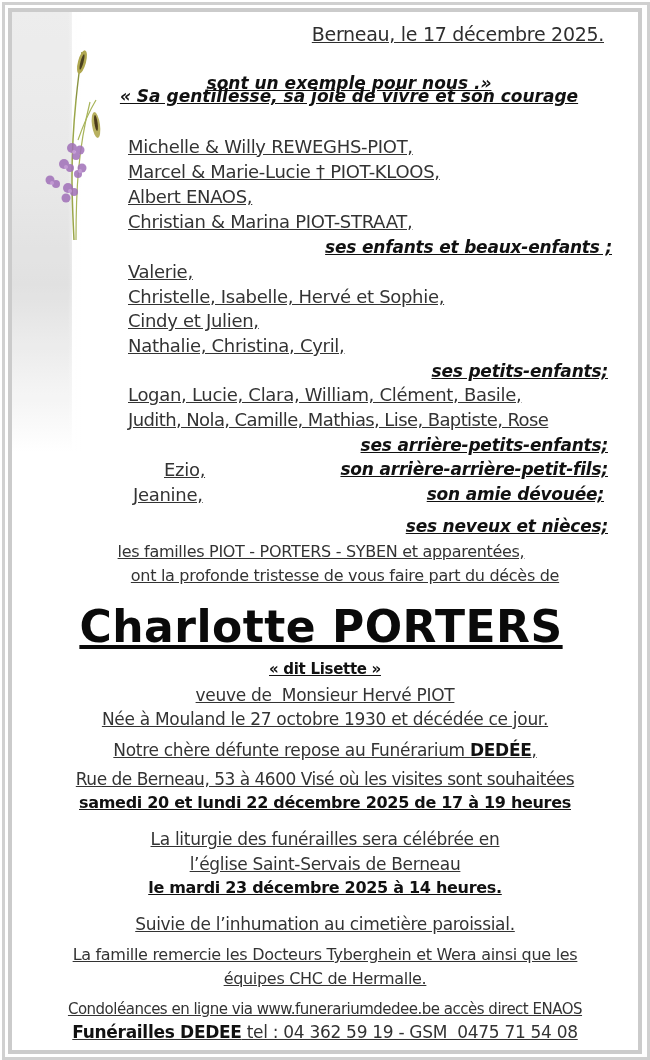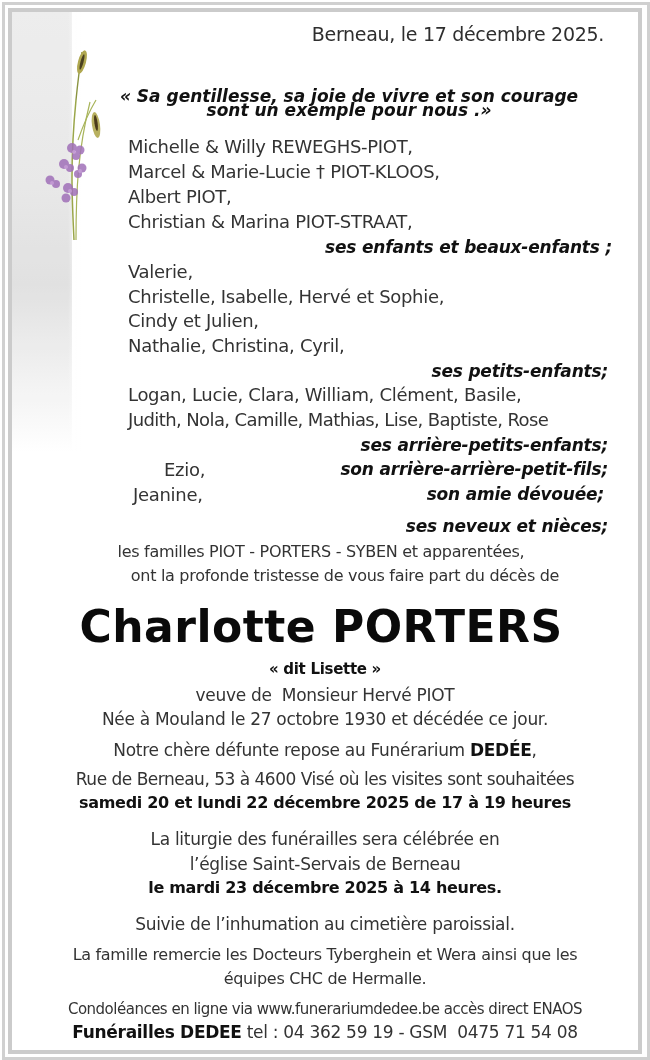--- a/index.html
+++ b/index.html
@@ -9,21 +9,21 @@
                  border: 3px solid #d0d0d0; box-sizing: content-box; }
   .frame-inner { position: absolute; left: 8px; top: 8px; width: 626px; height: 1038px;
                  border: 4px solid #cbcbcb; box-sizing: content-box; background: #ffffff; }
   .texture { position: absolute; left: 12px; top: 12px; width: 60px; height: 440px;
              background: linear-gradient(180deg, #ececec 0%, #e6e6e6 40%, #dedede 62%, #eeeeee 80%, #ffffff 100%);
              opacity: 0.9; }
   .texture::after { content: ""; position: absolute; left: 0; top: 0; right: -10px; bottom: 0;
              background: linear-gradient(90deg, rgba(255,255,255,0) 0%, rgba(255,255,255,0) 80%, rgba(255,255,255,1) 100%); }
   .flower { position: absolute; left: 30px; top: 40px; width: 80px; height: 200px; }
 
-  .line { position: absolute; white-space: nowrap; line-height: 1; }
+  .line { position: absolute; white-space: nowrap; line-height: 1; text-decoration: underline; }
   .reg { font-family: "DejaVu Sans", sans-serif; font-weight: normal; color: #333333; letter-spacing: -0.3px; }
   .bi  { font-family: "DejaVu Sans", sans-serif; font-weight: bold; font-style: italic; color: #111111; letter-spacing: -0.2px; }
   .b   { font-family: "DejaVu Sans", sans-serif; font-weight: bold; color: #111111; letter-spacing: -0.3px; }
   .quote { font-family: "DejaVu Sans", sans-serif; font-style: italic; font-weight: bold; color: #111; }
   .center { left: 0; width: 650px; text-align: center; }
   .right { text-align: right; }
   .name-title { font-family: "DejaVu Sans", sans-serif; font-weight: bold; color: #0a0a0a; font-size: 44px; letter-spacing: 0.5px; }
 </style>
 </head>
 <body>
@@ -62,25 +62,25 @@
     <circle cx="44" cy="112" r="2"></circle>
       <circle cx="36" cy="127" r="2"></circle>
       <circle cx="50" cy="131" r="2"></circle>
     <circle cx="22" cy="143" r="2"></circle>
       <circle cx="40" cy="151" r="2"></circle>
   </g>
 </svg>
 
 <div class="line reg" style="top:25px; right:46px; font-size:19px; color:#2e2e2e;">Berneau, le 17 décembre 2025.</div>
 <div class="line quote center" style="top:60px; font-size:17px; padding-left:48px; box-sizing:border-box;margin-top:28px;">« Sa gentillesse, sa joie de vivre et son courage</div>
-<div class="line quote center" style="top:102px; font-size:17px; padding-left:48px; box-sizing:border-box;text-align:center;">sont un exemple pour nous .»</div>
+<div class="line quote center" style="top:75px; font-size:17px; padding-left:48px; box-sizing:border-box;text-align:center;">sont un exemple pour nous .»</div>
 
 <div class="line reg" style="top:138px; left:128px; font-size:18px;">Michelle &amp; Willy REWEGHS-PIOT,</div>
 <div class="line reg" style="top:163px; left:128px; font-size:18px;">Marcel &amp; Marie-Lucie † PIOT-KLOOS,</div>
-<div class="line reg" style="top:188px; left:128px; font-size:18px;">Albert PIOT,</div>
+<div class="line reg" style="top:188px; left:128px; font-size:18px;">Albert ENAOS,</div>
 <div class="line reg" style="top:213px; left:128px; font-size:18px;">Christian &amp; Marina PIOT-STRAAT,</div>
 <div class="line bi right" style="top:239px; right:38px; font-size:17px;">ses enfants et beaux-enfants ;</div>
 
 <div class="line reg" style="top:263px; left:128px; font-size:18px;">Valerie,</div>
 <div class="line reg" style="top:288px; left:128px; font-size:18px;">Christelle, Isabelle, Hervé et Sophie,</div>
 <div class="line reg" style="top:312px; left:128px; font-size:18px;">Cindy et Julien,</div>
 <div class="line reg" style="top:337px; left:128px; font-size:18px;">Nathalie, Christina, Cyril,</div>
 <div class="line bi right" style="top:363px; right:42px; font-size:17px;">ses petits-enfants;</div>
 
 <div class="line reg" style="top:386px; left:128px; font-size:18px;">Logan, Lucie, Clara, William, Clément, Basile,</div>

